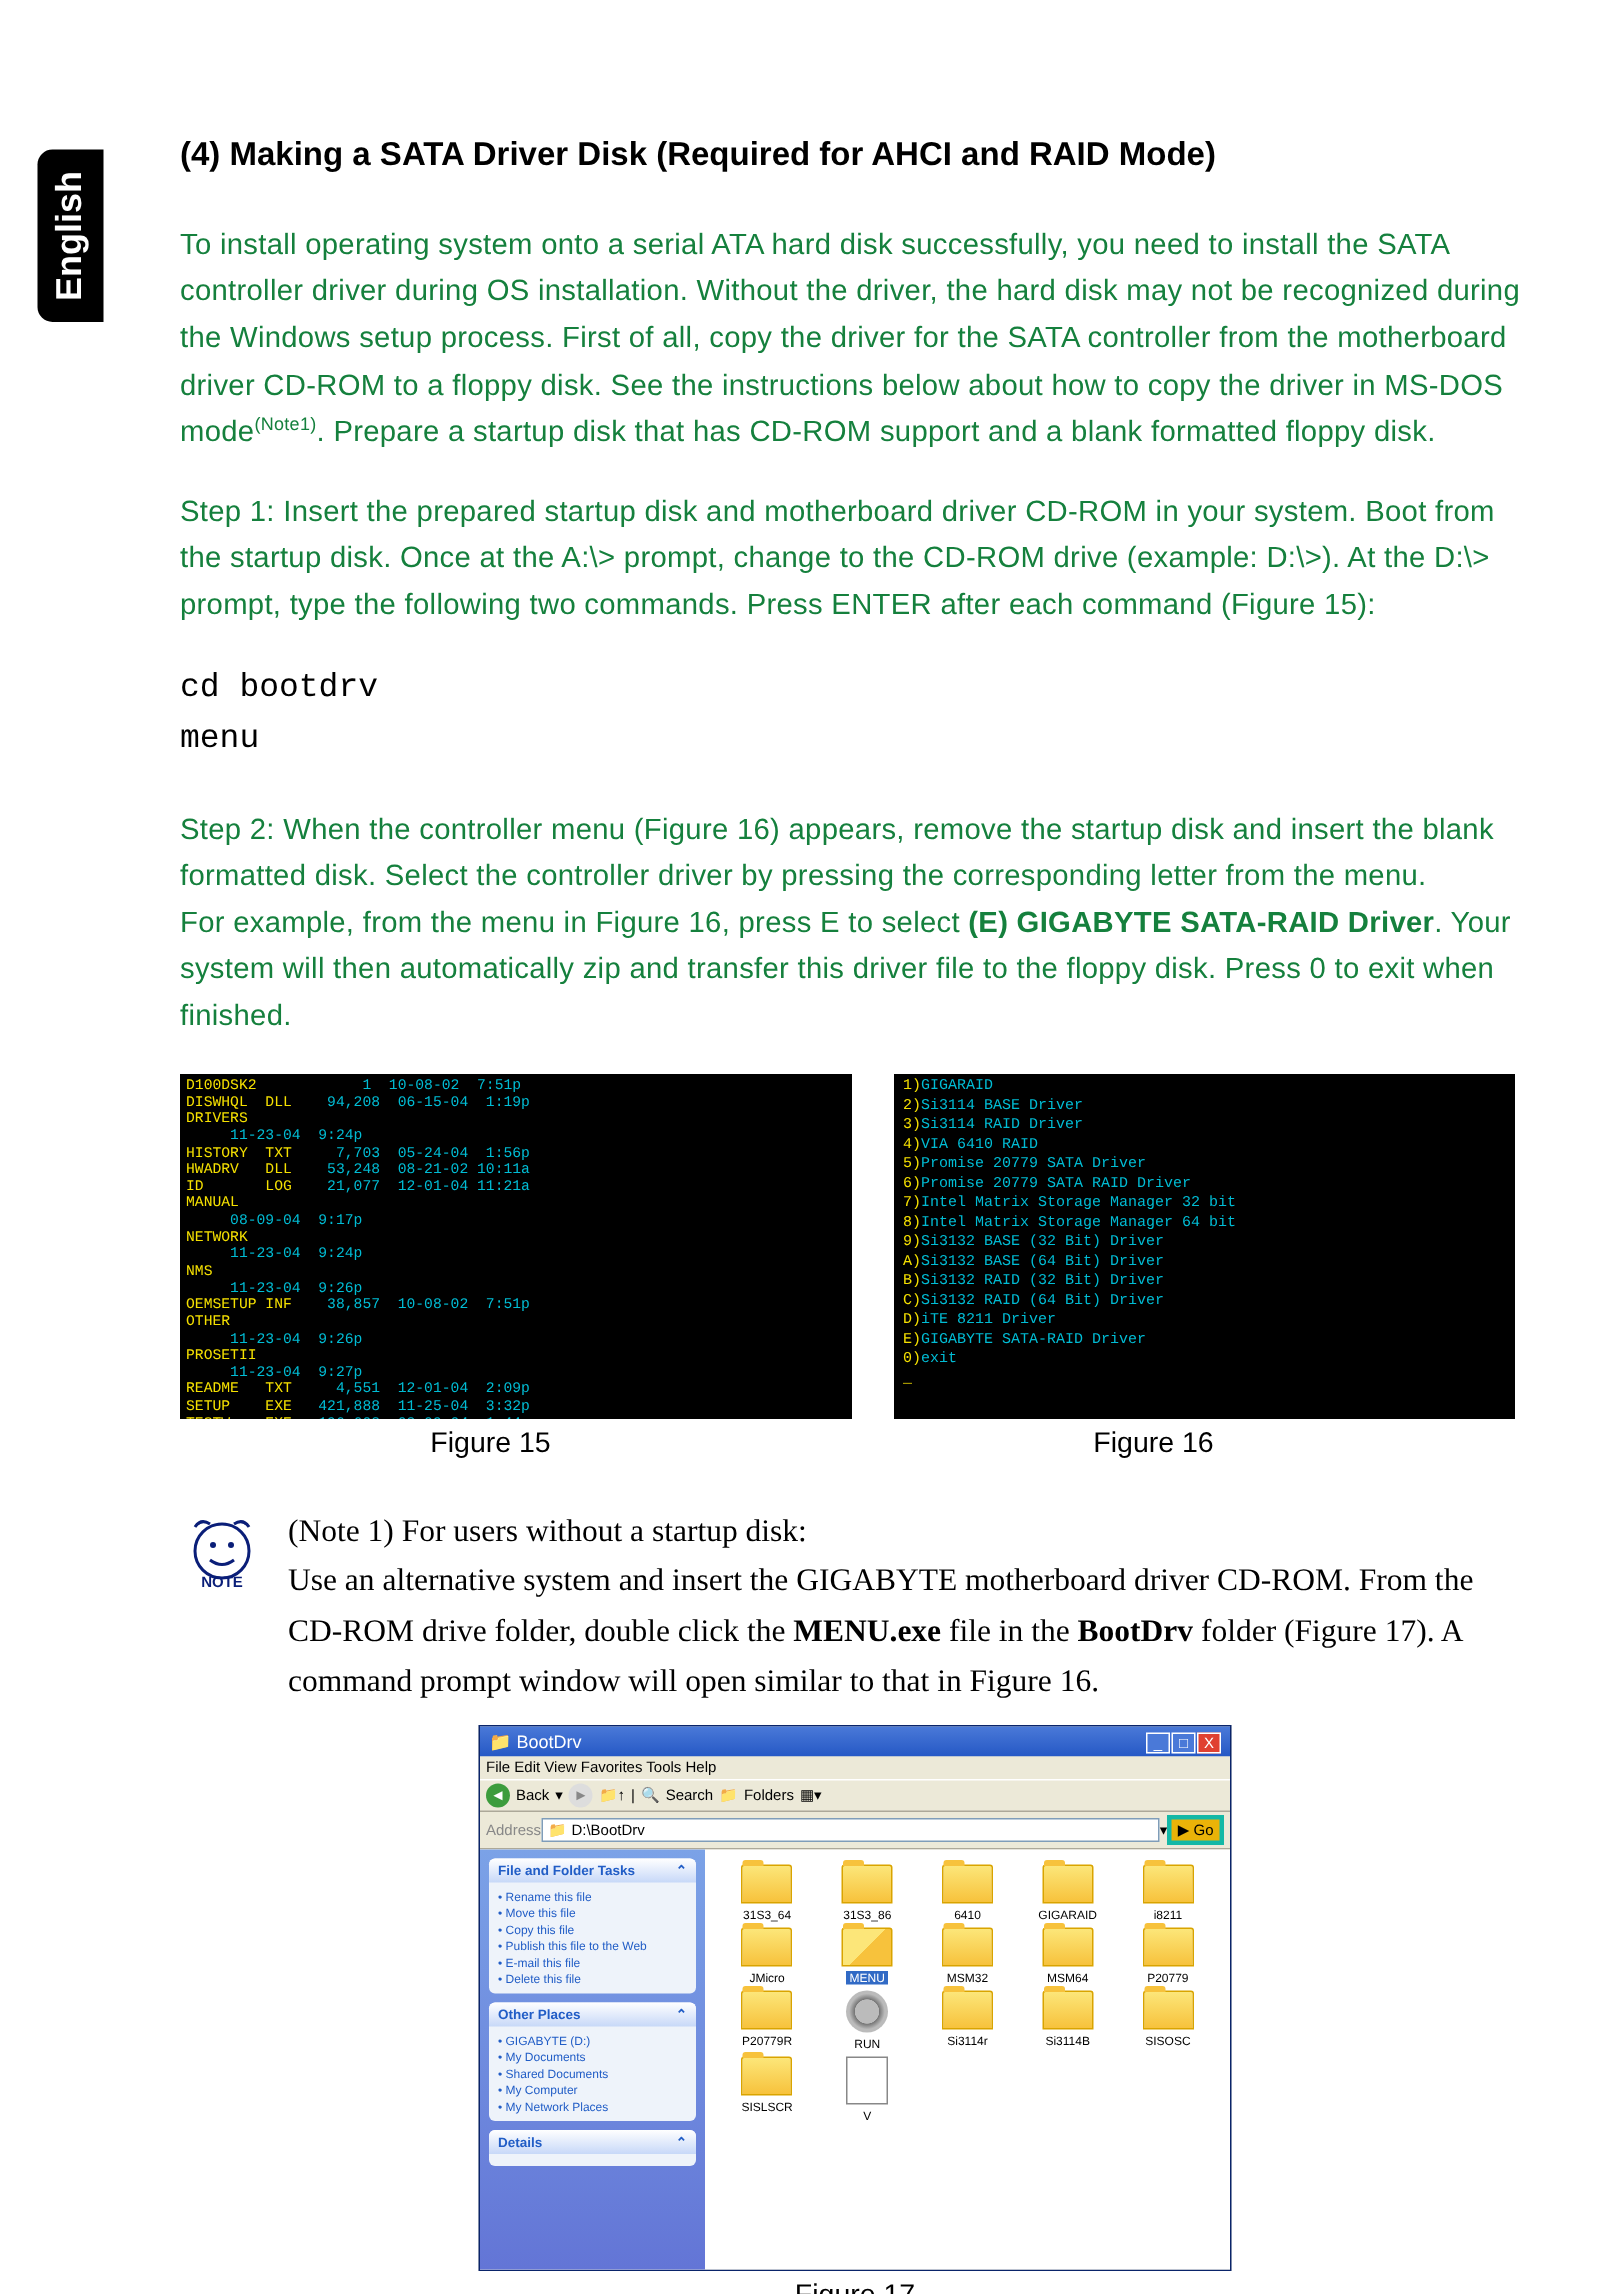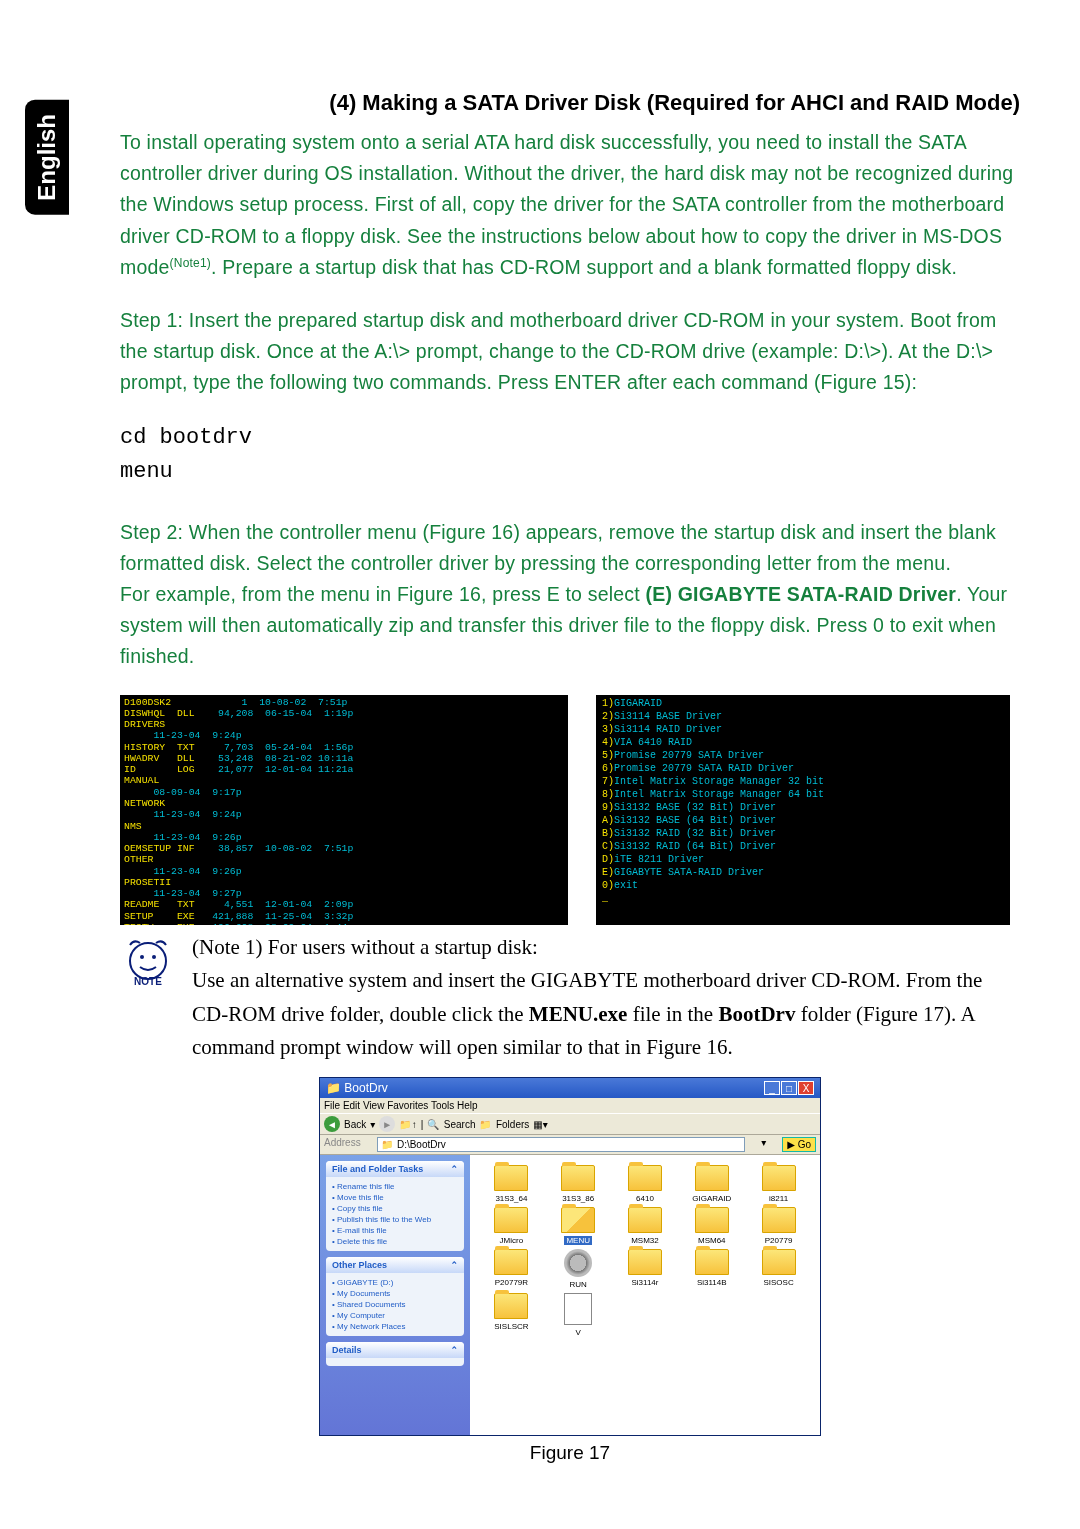--- a/index.html
+++ b/index.html
@@ -1,20 +1,20 @@
 <!DOCTYPE html>
 <html><head>
 <meta charset="utf-8">
 <style>
   * { margin: 0; padding: 0; box-sizing: border-box; }
   body { font-family: Arial, Helvetica, sans-serif; background: #fff; width: 1080px; }
   .page { position: relative; width: 1080px; min-height: 1529px; padding: 90px 60px 40px 50px; }
   .lang-tab { position: absolute; left: 25px; top: 100px; background: #000; color: #fff; font-weight: bold; font-size: 24px; writing-mode: vertical-rl; transform: rotate(180deg); padding: 14px 8px; border-radius: 0 10px 10px 0; }
   .content { margin-left: 70px; }
-  h3 { font-size: 22px; font-weight: bold; margin-bottom: 11px; text-align: right; }
+  h3 { font-size: 22px; font-weight: bold; margin-bottom: 32px; }
   p { font-size: 19.5px; line-height: 1.6; color: #15803d; margin-bottom: 22px; letter-spacing: 0.2px; }
   .code { font-family: "Courier New", monospace; font-size: 22px; line-height: 1.55; margin-bottom: 28px; white-space: pre; }
   sup { font-size: 12px; }
   .screens { display: flex; gap: 28px; margin-bottom: 6px; margin-top: 4px; }
   .dosbox { background: #000; color: #fff; font-family: "Courier New", monospace; font-size: 9.8px; line-height: 1.15; padding: 2px 4px; width: 448px; height: 230px; white-space: pre; overflow: hidden; }
   .dosbox .c-cyan { color: #00bcd4; }
   .dosbox .c-yellow { color: #f5e000; }
   .bootbox { background: #000; color: #fff; font-family: "Courier New", monospace; font-size: 10px; line-height: 1.3; padding: 2px 6px; width: 414px; height: 230px; white-space: pre; overflow: hidden; }
   .bootbox .c-cyan { color: #00bcd4; }
   .bootbox .c-yellow { color: #f5e000; }
@@ -26,24 +26,24 @@
   .note-text { font-size: 21px; line-height: 1.6; font-family: Liberation Serif, serif; }
   .winxp { width: 502px; margin: 0 auto; border: 1px solid #0a246a; background: #ece9d8; }
   .winxp-title { background: linear-gradient(#4a79d8, #2558c5); color: #fff; font-size: 12px; padding: 2px 6px; display: flex; justify-content: space-between; align-items: center; height: 20px; }
   .winxp-title-btns span { display:inline-block; width:16px; height:14px; margin-left:1px; font-size:10px; text-align:center; line-height:14px; }
   .minbtn, .maxbtn { background:#4a79d8; border:1px solid #fff; color:#fff; }
   .closebtn { background:#e04030; border:1px solid #fff; color:#fff; }
   .winxp-menu { background:#ece9d8; font-size:10px; padding:2px 4px; color:#000; }
   .winxp-toolbar { background:#ece9d8; font-size:10px; padding:2px 4px; display:flex; align-items:center; gap:4px; border-top:1px solid #fff; border-bottom:1px solid #aca899; }
   .winxp-toolbar .back { color:#fff; background:#3c9c3c; border-radius:50%; width:16px; height:16px; display:inline-flex; align-items:center; justify-content:center; font-size:10px; }
   .winxp-toolbar .fwd { color:#888; background:#ddd; border-radius:50%; width:16px; height:16px; display:inline-flex; align-items:center; justify-content:center; font-size:10px; }
-  .winxp-addr { background:#ece9d8; font-size:10px; padding:2px 4px; display:flex; gap:16px; border-bottom:1px solid #aca899; }
+  .winxp-addr { background:#ece9d8; font-size:10px; padding:2px 4px; display:flex; align-items:center; gap:0; border-bottom:1px solid #aca899; }
   .winxp-addr .label { color:#888; }
   .winxp-addr .path { background:#fff; border:1px solid #7f9db9; padding:1px 4px; flex:1; color:#000; }
-  .winxp-addr .go { background:#fde047; border:1px solid #14b8a6; padding:1px 4px; color:#000; }
+  .winxp-addr .go { background:#eab308; border:3px solid #14b8a6; padding:1px 4px; color:#000; }
   .winxp-body { display:flex; background:#fff; min-height:280px; }
   .winxp-side { width:150px; background:linear-gradient(#7ba2e7,#6375d6); padding:6px; font-size:9px; color:#215dc6; }
   .sidepanel { background:#eef3fa; border-radius:4px; margin-bottom:6px; padding:4px 6px; }
   .sidepanel .hdr { background:linear-gradient(#fff,#c7d8f8); margin:-4px -6px 4px -6px; padding:3px 6px; border-radius:4px 4px 0 0; font-weight:bold; color:#215dc6; font-size:9px; display:flex; justify-content:space-between;align-items:center; }
   .sidepanel ul { list-style:none; }
   .sidepanel li { padding:1px 0; font-size:8px; color:#215dc6; }
   .winxp-files { flex:1; padding:10px; display:grid; grid-template-columns: repeat(5, 1fr); gap:4px 4px; align-content:start; }
   .ficon { display:flex; flex-direction:column; align-items:center; font-size:8px; color:#000; }
   .ficon .folder { width:34px; height:26px; background:linear-gradient(#fce679,#f7c23c); border:1px solid #d9a400; border-radius:2px 2px 0 0; position:relative; margin-bottom:3px; }
   .ficon .folder:before { content:""; position:absolute; top:-4px; left:0; width:14px; height:4px; background:#f7c23c; border-radius:2px 2px 0 0; }
@@ -104,20 +104,24 @@
 <span class="c-yellow">8)</span><span class="c-cyan">Intel Matrix Storage Manager 64 bit</span>
 <span class="c-yellow">9)</span><span class="c-cyan">Si3132 BASE (32 Bit) Driver</span>
 <span class="c-yellow">A)</span><span class="c-cyan">Si3132 BASE (64 Bit) Driver</span>
 <span class="c-yellow">B)</span><span class="c-cyan">Si3132 RAID (32 Bit) Driver</span>
 <span class="c-yellow">C)</span><span class="c-cyan">Si3132 RAID (64 Bit) Driver</span>
 <span class="c-yellow">D)</span><span class="c-cyan">iTE 8211 Driver</span>
 <span class="c-yellow">E)</span><span class="c-cyan">GIGABYTE SATA-RAID Driver</span>
 <span class="c-yellow">0)</span><span class="c-cyan">exit</span>
 <span class="c-yellow">_</span></div>
     </div>
+    <div class="caption-row">
+      <div class="caption">Figure 15</div>
+      <div class="caption">Figure 16</div>
+    </div>
 
     <div class="note-row">
       <div class="note-icon">
         <svg viewBox="0 0 56 56">
           <circle cx="28" cy="30" r="18" fill="none" stroke="#0a1e78" stroke-width="2"></circle>
           <circle cx="22" cy="26" r="2" fill="#0a1e78"></circle>
           <circle cx="34" cy="26" r="2" fill="#0a1e78"></circle>
           <path d="M20 36 Q28 42 36 36" fill="none" stroke="#0a1e78" stroke-width="2"></path>
           <path d="M10 14 Q14 8 20 12 M46 14 Q42 8 36 12" fill="none" stroke="#0a1e78" stroke-width="2"></path>
           <text x="28" y="54" font-size="10" font-weight="bold" text-anchor="middle" fill="#0a1e78">NOTE</text>

